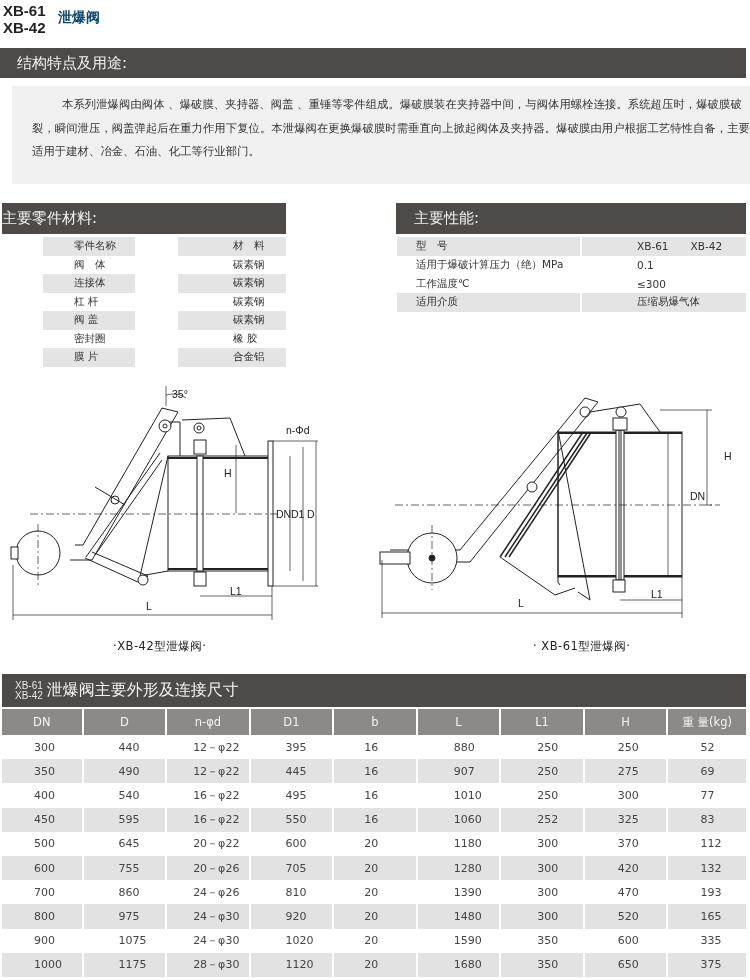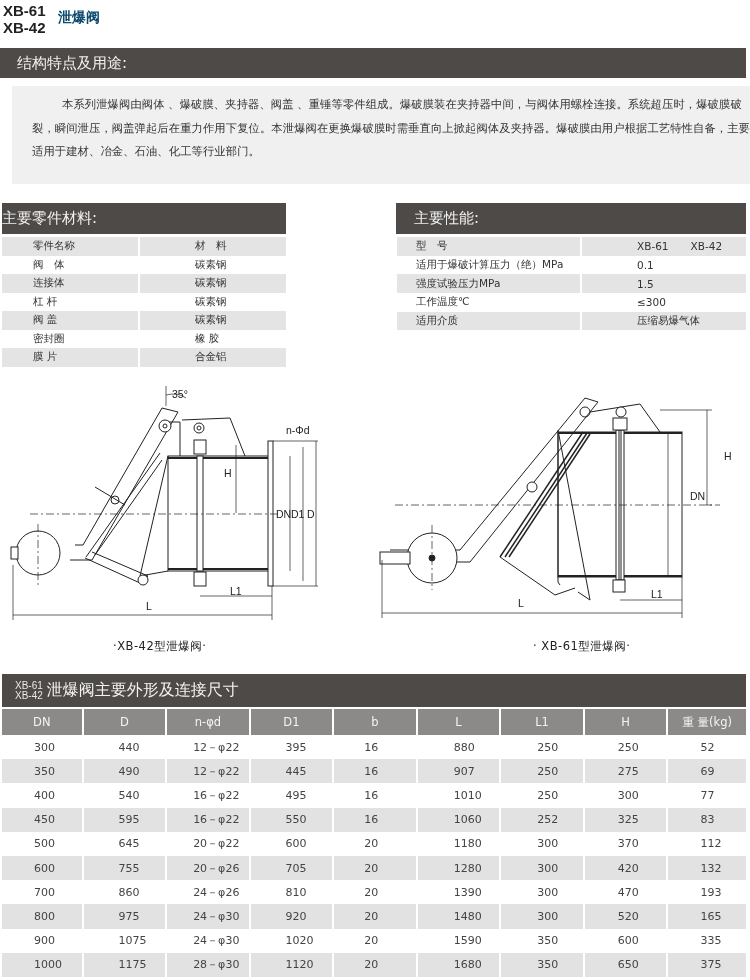--- a/index.html
+++ b/index.html
@@ -20,21 +20,21 @@
   .bar-mat { left: 2px; top: 203px; width: 284px; height: 31px; font-size: 15px; }
   .bar-perf { left: 396px; top: 203px; width: 350px; height: 31px; padding-left: 18px; font-size: 15px; }
 
   
   .intro { left: 12px; top: 86px; width: 744px; height: 98px; background: #f0f0f0; padding: 7px 6px 0 20px; font-size: 11.3px; line-height: 23.5px; color: #333; text-indent: 30px; letter-spacing: 0.1px; }
 
   
   .mat { left: 2px; top: 237px; width: 284px; }
   .mat .row { display: flex; height: 18.5px; align-items: center; font-size: 10.5px; color: #333; }
   .mat .row.alt .c { background: #e4e4e4; }
-  .mat .c { height: 100%; display: flex; align-items: center; }
+  .mat .c { height: 100%; display: flex; align-items: center; margin-left: 41px; }
   .mat .c1 { width: 136px; padding-left: 31px; margin-right: 2px; }
   .mat .c2 { width: 146px; padding-left: 191px; padding-left: 55px; }
 
   
   .perf { left: 397px; top: 237px; width: 349px; }
   .perf .row { display: flex; height: 18.7px; align-items: center; font-size: 10.5px; color: #333; border-radius: 6px; }
   .perf .row.alt .c { background: #e4e4e4; }
   .perf .c { height: 100%; display: flex; align-items: center; }
   .perf .c1 { width: 183px; padding-left: 19px; margin-right: 2px; }
   .perf .c2 { width: 164px; padding-left: 55px; }
@@ -124,24 +124,20 @@
   <div class="row alt">
     <div class="c c1">型　号</div>
     <div class="c c2">
       <span>XB-61</span>
       <span class="v2">XB-42</span>
     </div>
   </div>
   <div class="row">
     <div class="c c1">适用于爆破计算压力（绝）MPa</div>
     <div class="c c2">0.1</div>
-  </div>
-  <div class="row alt">
-    <div class="c c1">强度试验压力MPa</div>
-    <div class="c c2">1.5</div>
   </div>
   <div class="row">
     <div class="c c1">工作温度℃</div>
     <div class="c c2">≤300</div>
   </div>
   <div class="row alt">
     <div class="c c1">适用介质</div>
     <div class="c c2">压缩易爆气体</div>
   </div>
 </div>

